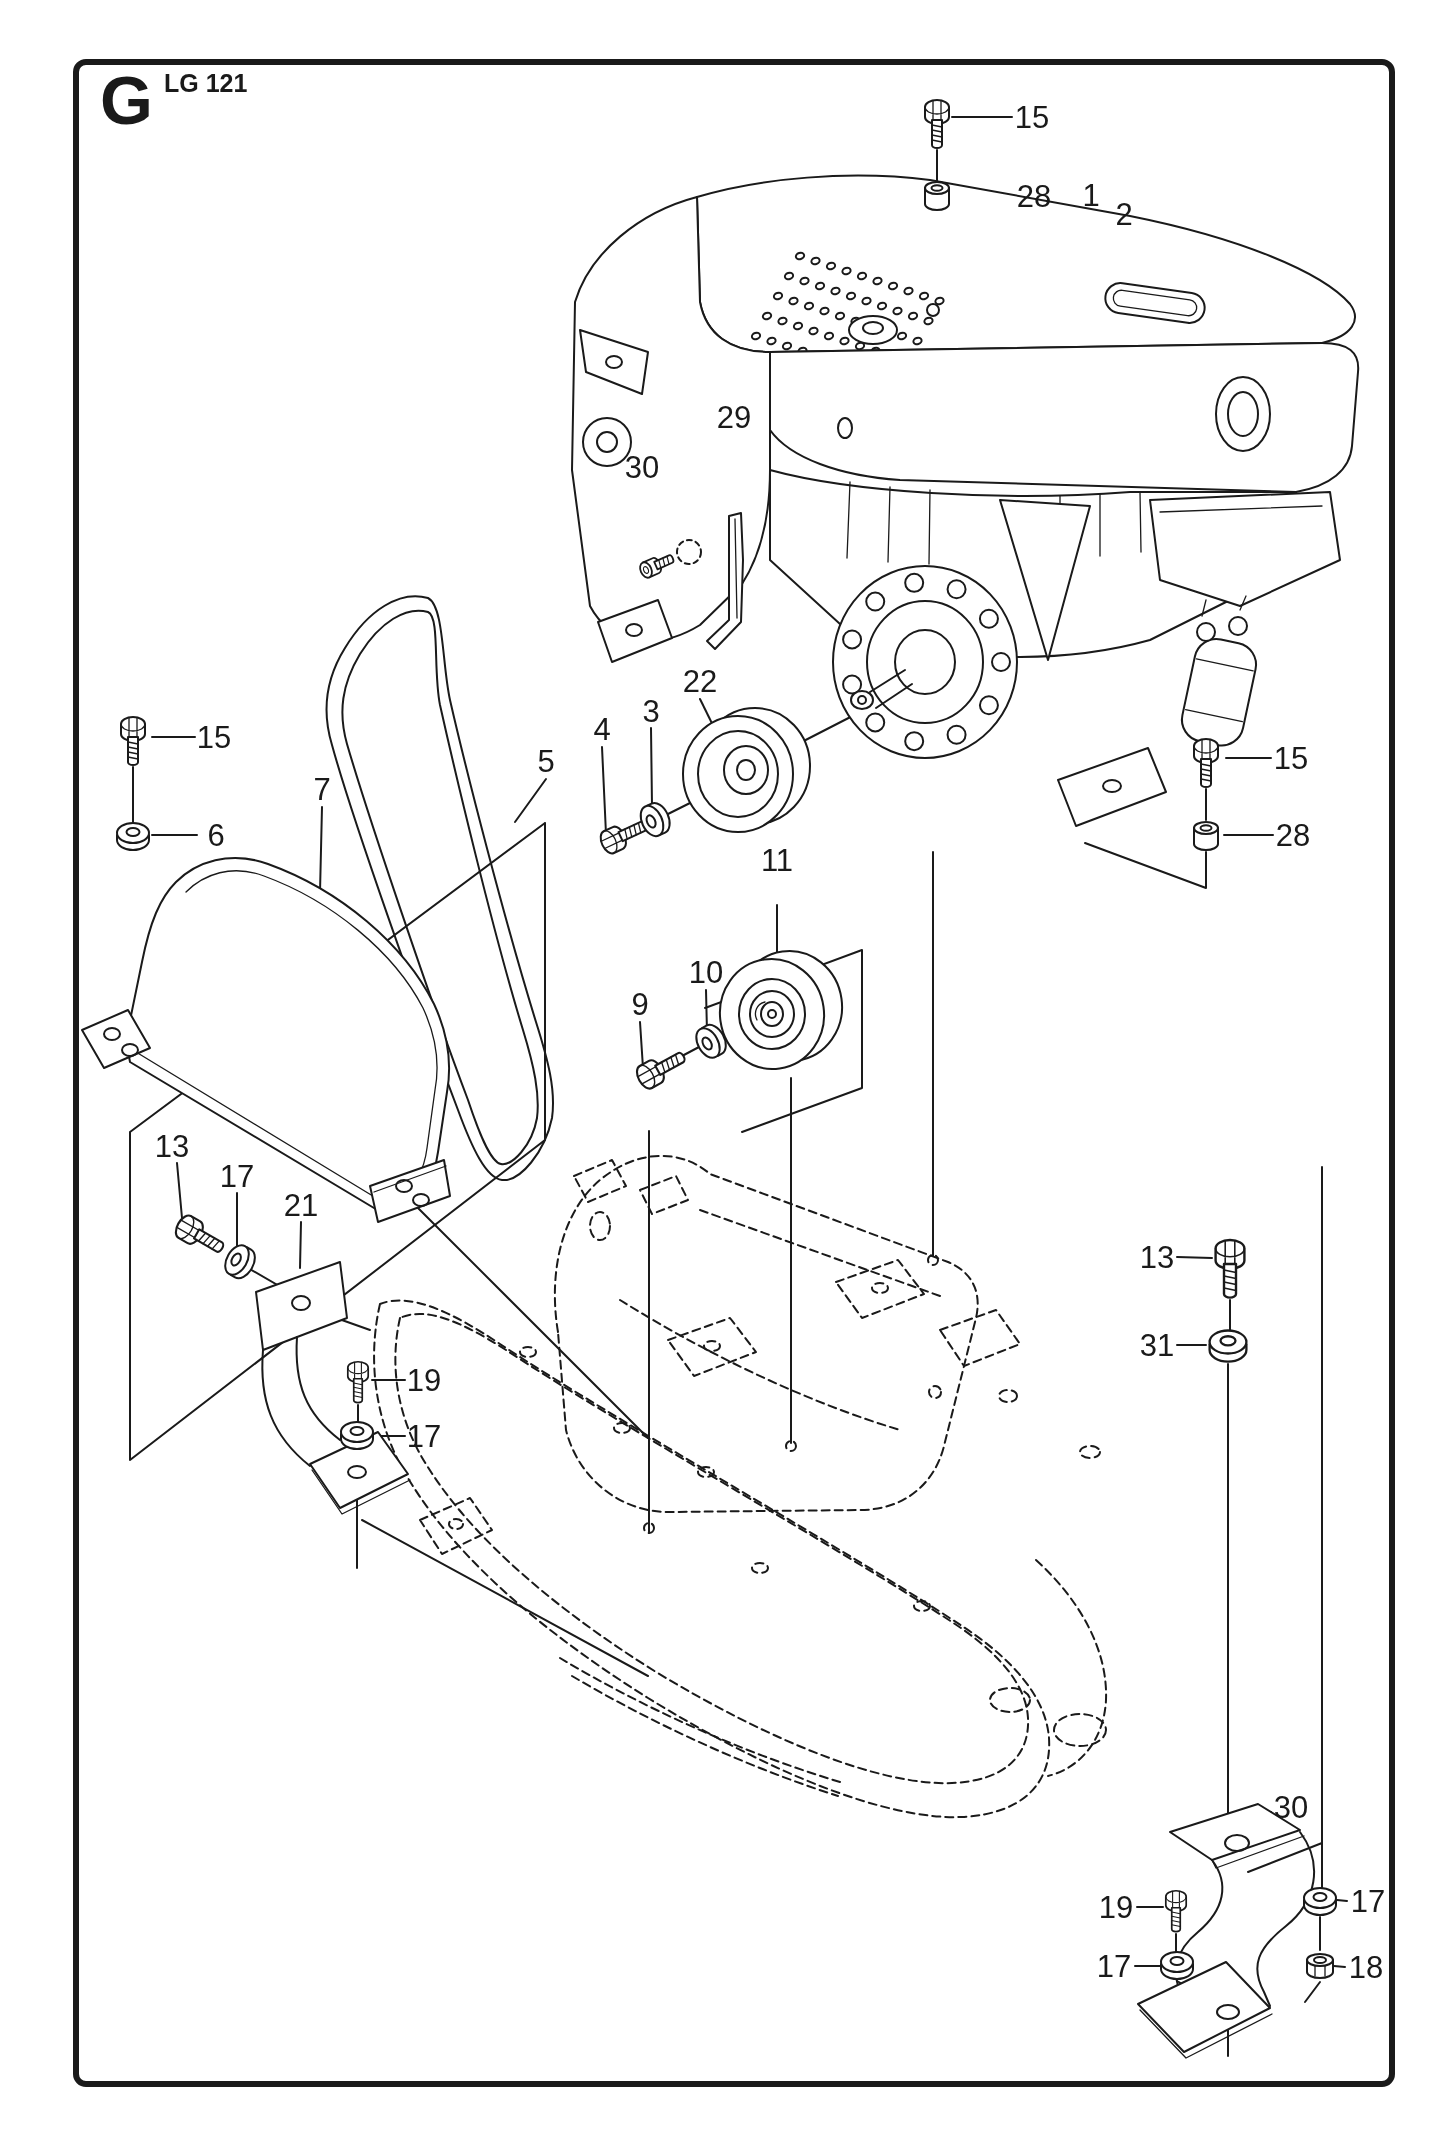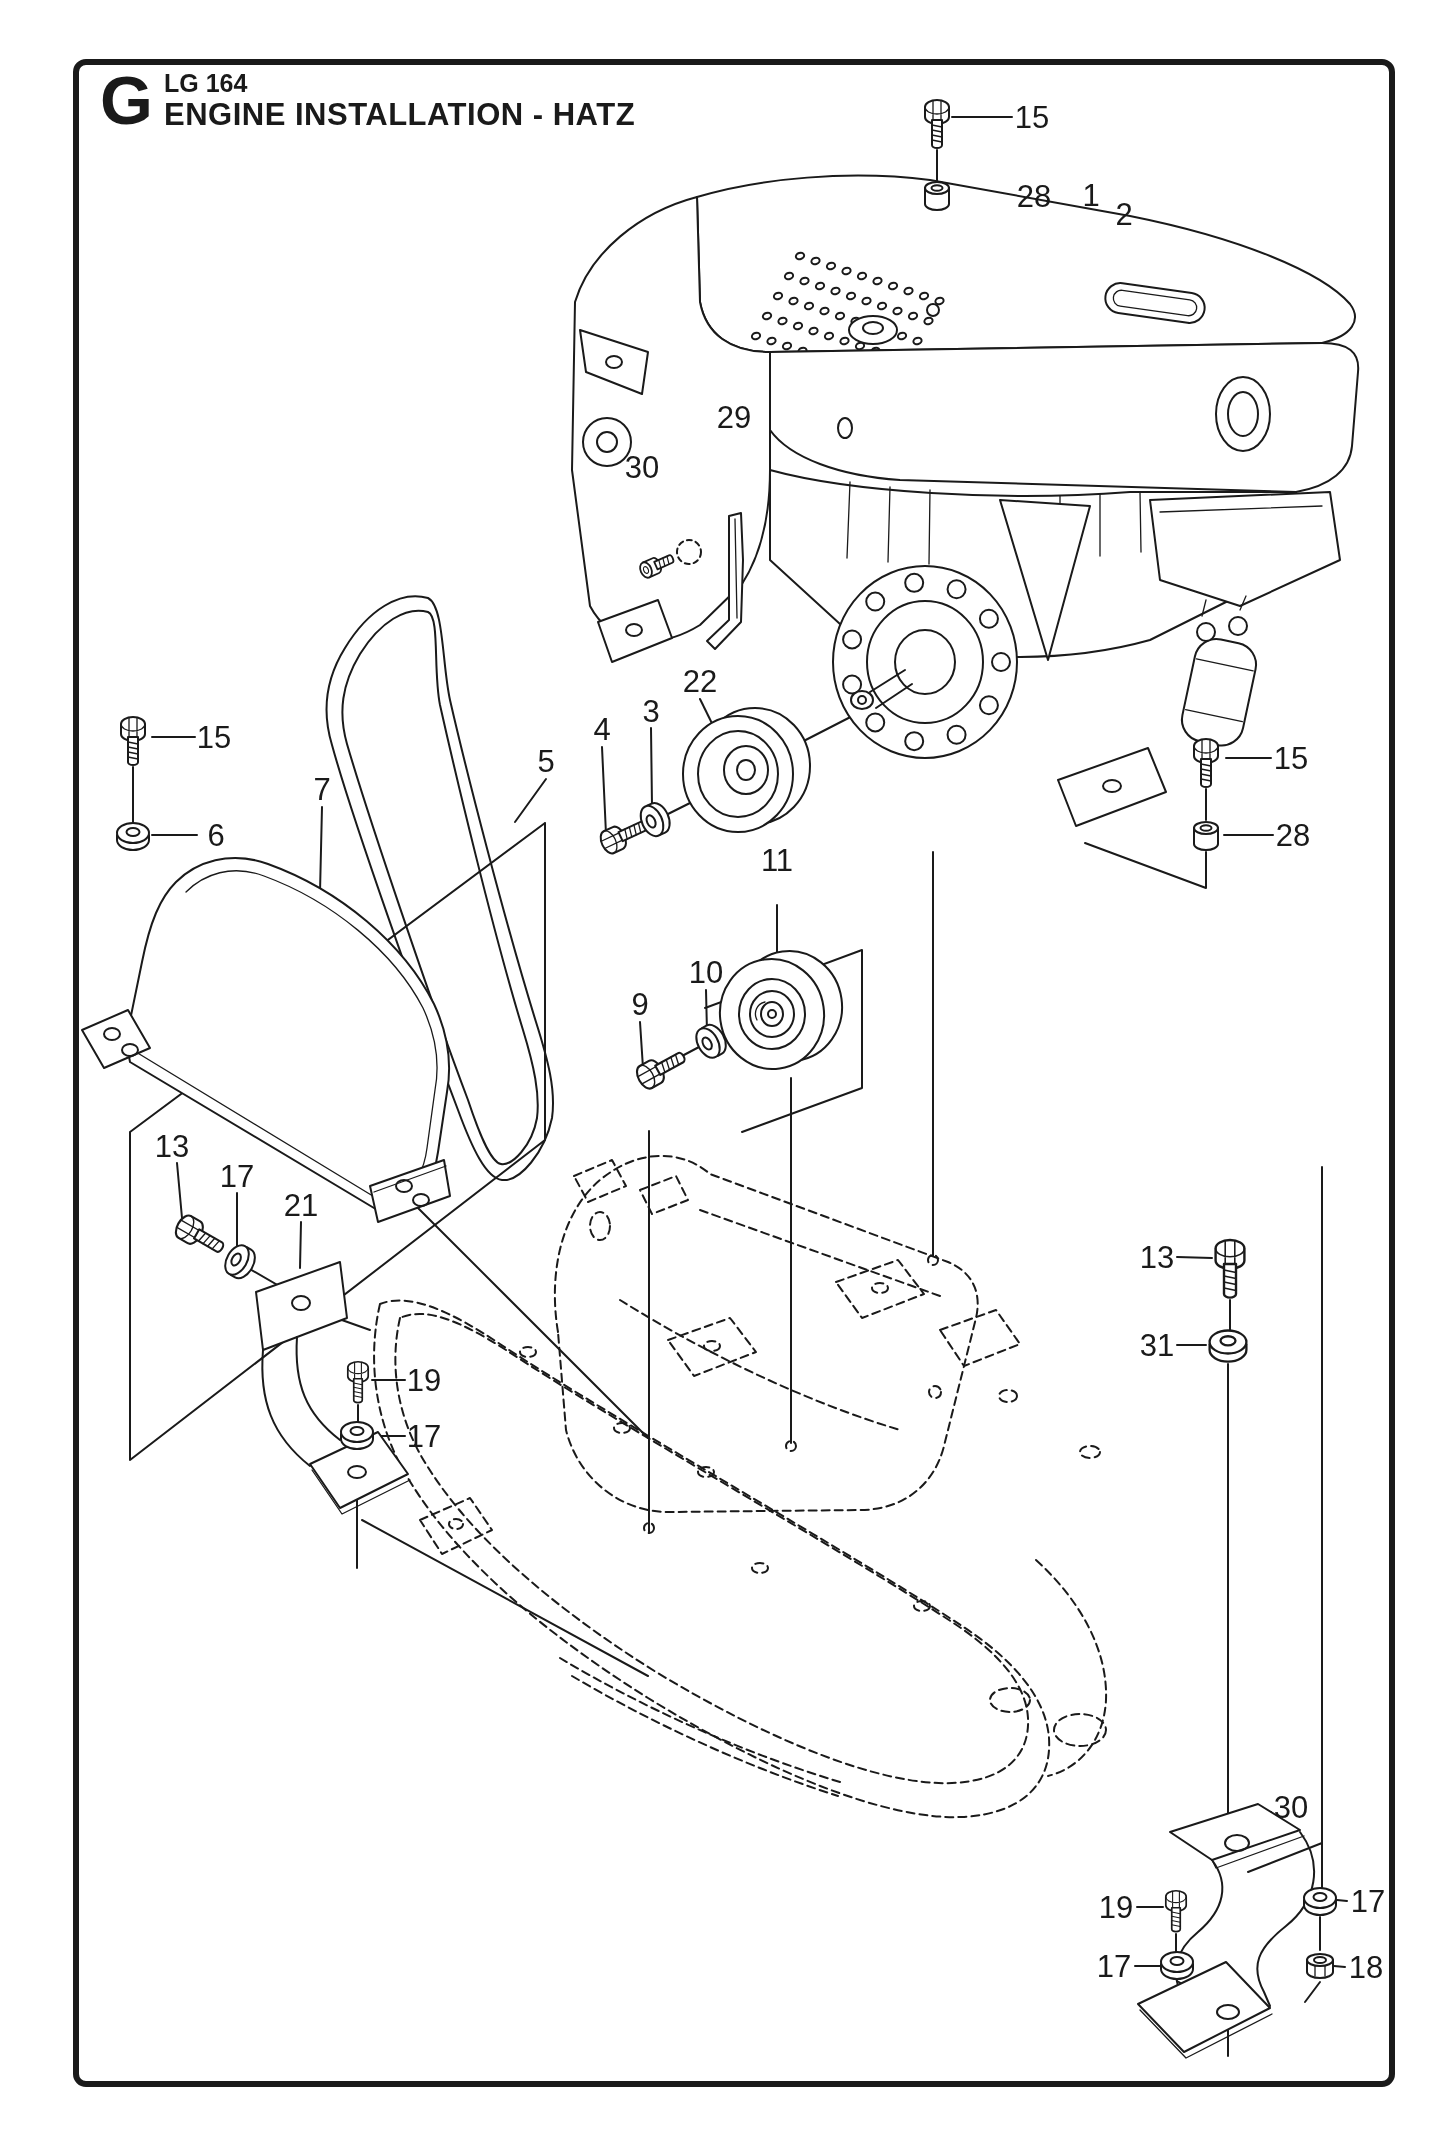--- a/index.html
+++ b/index.html
@@ -341,22 +341,21 @@
     <use href="#blt" transform="translate(1230,1246) scale(1.2)"></use>
     <use href="#wsh" transform="translate(1228,1342) scale(1.15)"></use>
     <use href="#blt" transform="translate(1176,1895) scale(0.85)"></use>
     <use href="#wsh" transform="translate(1177,1962)"></use>
     <use href="#wsh" transform="translate(1320,1898)"></use>
     <use href="#nt" transform="translate(1320,1962)"></use>
   </g>
 </svg>
 
 <div class="hdr-g">G</div>
-<div class="hdr-model">LG 164</div>
-<div class="hdr-title">ENGINE INSTALLATION - HATZ</div>
+<div class="hdr-model">LG 121</div>
 
 <div class="co" style="left:1032px;top:117px">15</div>
 <div class="co" style="left:1034px;top:196px">28</div>
 <div class="co" style="left:1091px;top:195px">1</div>
 <div class="co" style="left:1124px;top:214px">2</div>
 <div class="co" style="left:734px;top:417px">29</div>
 <div class="co" style="left:642px;top:467px">30</div>
 <div class="co" style="left:700px;top:681px">22</div>
 <div class="co" style="left:651px;top:711px">3</div>
 <div class="co" style="left:602px;top:729px">4</div>

